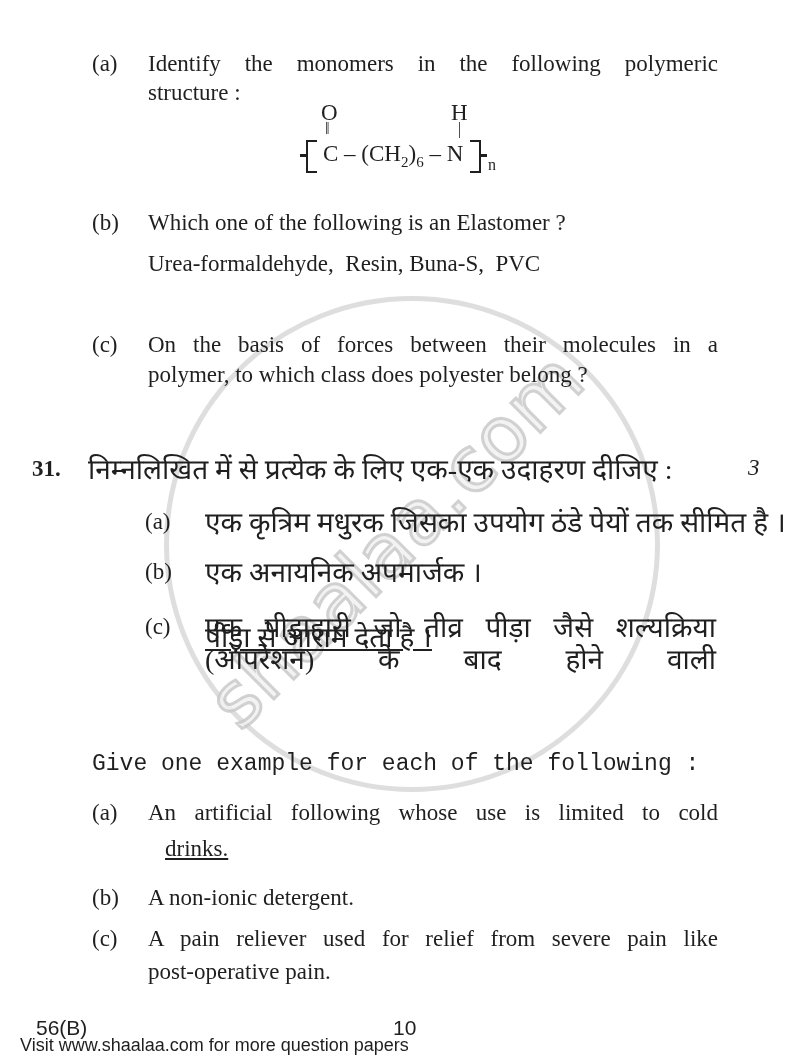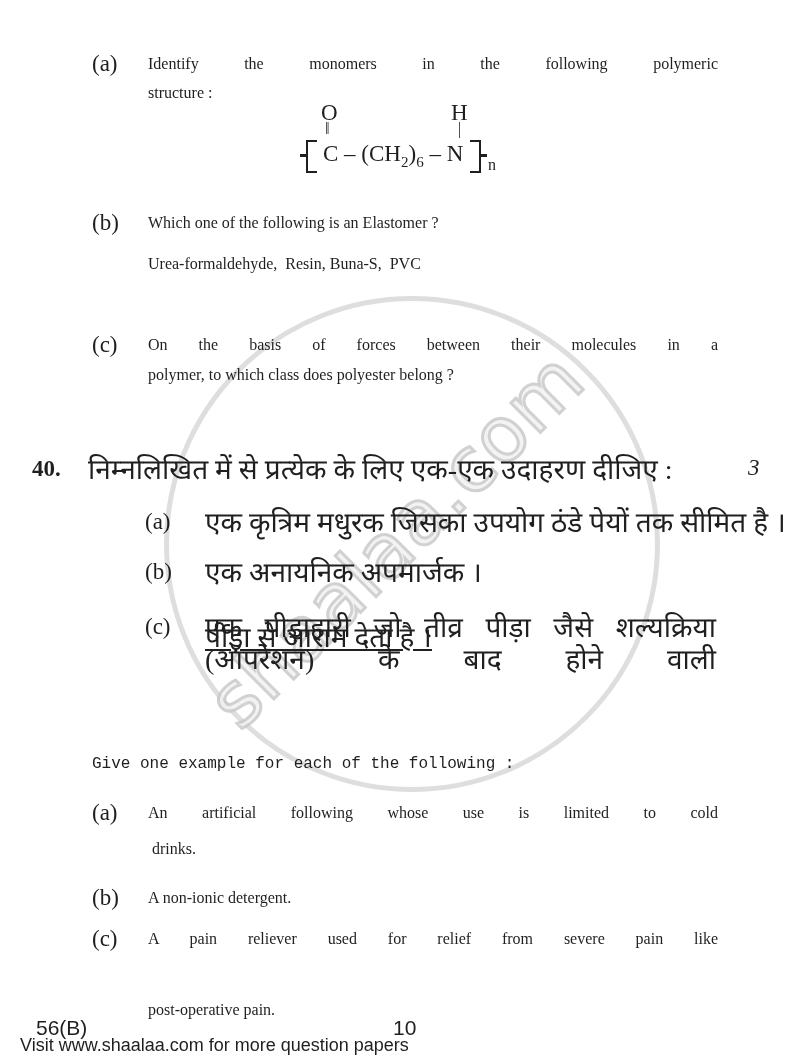--- a/index.html
+++ b/index.html
@@ -1,21 +1,21 @@
 <!DOCTYPE html>
 <html><head>
 <meta charset="utf-8">
 <style>
   html,body{margin:0;padding:0;background:#e8e8e8;}
   #page{
     position:relative;width:800px;height:1060px;background:#ffffff;
     font-family:"Liberation Serif","DejaVu Serif",serif;color:#1f1f1f;
     overflow:hidden;margin:0 auto;
   }
-  .line{position:absolute;font-size:16px;line-height:30px;white-space:pre;}
+  .line{position:absolute;font-size:23px;line-height:30px;white-space:pre;}
   .just{white-space:normal;text-align:justify;text-align-last:justify;}
   .marker{position:absolute;font-size:23px;line-height:30px;}
   .hindi{font-size:28px;line-height:32px;}
   .bold{font-weight:bold;}
   .italic{font-style:italic;}
   .sans{font-family:"Liberation Sans","DejaVu Sans",sans-serif;}
 
   
   #wm{position:absolute;inset:0;z-index:0;pointer-events:none;}
   #wm-circle{
@@ -59,24 +59,24 @@
   #q22-intro{left:88px;top:454px;}
   #q22-marks{left:748px;top:453px;}
   #ha-m{left:145px;top:507px;} #ha-t{left:205px;top:507px;}
   #hb-m{left:145px;top:557px;} #hb-t{left:205px;top:557px;}
   #hc-m{left:145px;top:612px;} #hc-l1{left:205px;top:612px;width:511px;}
   #hc-l2{left:205px;top:622px;text-decoration:underline;}
 
   
   #intro-en{left:92px;top:749px;font-family:Liberation Mono, monospace;}
   #ea-m{left:92px;top:798px;}  #ea-l1{left:148px;top:798px;width:570px;}
-  #ea-l2{left:152px;top:834px;}
+  #ea-l2{left:165px;top:834px;text-decoration:underline;}
   #eb-m{left:92px;top:883px;}  #eb-t{left:148px;top:883px;}
   #ec-m{left:92px;top:924px;}  #ec-l1{left:148px;top:924px;width:570px;}
-  #ec-l2{left:148px;top:995px;}
+  #ec-l2{left:148px;top:957px;}
 
   
   #f-code{left:36px;top:1016px;font-size:21px;line-height:24px;}
   #f-page{left:393px;top:1016px;font-size:21px;line-height:24px;}
   #f-visit{left:20px;top:1033px;font-size:18px;line-height:24px;}
 </style>
 </head>
 <body>
 
 <div id="page">
@@ -104,21 +104,21 @@
     </div>
 
     <span class="marker" id="qb-m">(b)</span>
     <div class="line" id="qb-l1">Which one of the following is an Elastomer ?</div>
     <div class="line" id="qb-l2">Urea-formaldehyde,  Resin, Buna-S,  PVC</div>
 
     <span class="marker" id="qc-m">(c)</span>
     <div class="line just" id="qc-l1">On the basis of forces between their molecules in a</div>
     <div class="line" id="qc-l2">polymer, to which class does polyester belong ?</div>
 
-    <span class="marker bold" id="q22-no">40.</span>
+    <span class="marker bold" id="q22-no">31.</span>
     <div class="line hindi" id="q22-intro" lang="hi">निम्नलिखित में से प्रत्येक के लिए एक-एक उदाहरण दीजिए :</div>
     <span class="marker italic" id="q22-marks">3</span>
 
     <span class="marker" id="ha-m">(a)</span>
     <div class="line hindi" id="ha-t" lang="hi">एक कृत्रिम मधुरक जिसका उपयोग ठंडे पेयों तक सीमित है ।</div>
 
     <span class="marker" id="hb-m">(b)</span>
     <div class="line hindi" id="hb-t" lang="hi">एक अनायनिक अपमार्जक ।</div>
 
     <span class="marker" id="hc-m">(c)</span>

